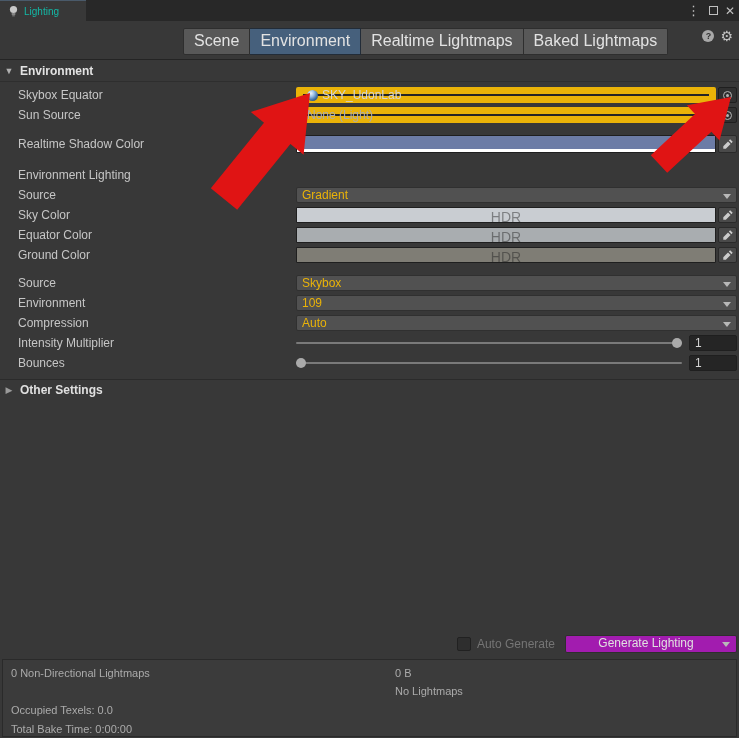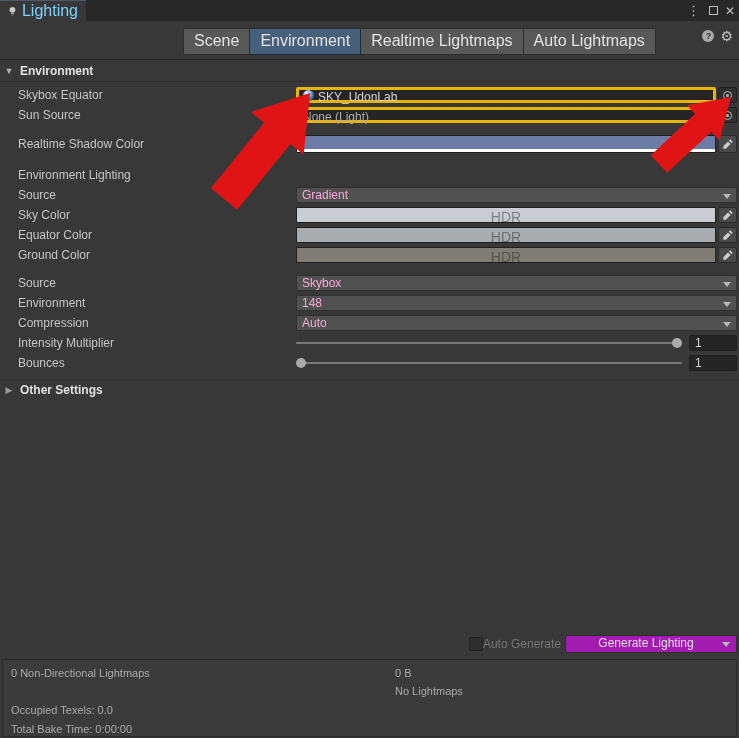--- a/index.html
+++ b/index.html
@@ -11,21 +11,21 @@
     color:#c8c8c8; font-size:12px;
   }
 
   
   .titlebar { position:relative; height:21px; background:#282828; display:flex; align-items:stretch; }
   .doc-tab {
     display:flex; align-items:center; gap:5px;
     width:86px; padding:0 8px; background:#383838;
     border-top:1px solid #4a5a6a; cursor:pointer;
   }
-  .doc-tab .tab-title { color:#7dd3fc; font-size:16px; }
+  .doc-tab .tab-title { color:#14b8a6; font-size:10px; }
   .win-controls { position:absolute; right:4px; top:0; height:21px; display:flex; align-items:center; gap:7px; }
   .kebab { color:#c0c0c0; font-size:13px; line-height:1; cursor:pointer; padding:0 2px; }
   .maxbox { width:9px; height:9px; border:1px solid #c0c0c0; cursor:pointer; }
   .closex { color:#c0c0c0; font-size:12px; line-height:1; cursor:pointer; }
   .bulb { width:11px; height:13px; display:inline-block; }
 
   
   .toolbar { position:relative; height:39px; background:#383838; border-bottom:1px solid #242424; }
   .tabgroup { position:absolute; left:183px; top:7px; display:flex; }
   .ttab {
@@ -53,22 +53,22 @@
   .sec-header .tri { font-size:9px; color:#b0b0b0; width:10px; text-align:center; }
   .sec-header .sec-title { font-weight:bold; color:#e3e3e3; }
   .row { height:20px; display:flex; align-items:center; }
   .row .lbl { padding-left:18px; color:#c6c6c6; }
   .row .lbl.sub { }
   .ctrl { width:441px; margin-left:auto; margin-right:2px; display:flex; align-items:center; height:16px; }
   .sp8 { height:8px; } .sp10 { height:10px; }
 
   
   .objfield {
-    flex:1; height:16px; background:#252525; border:3px solid #eab308; border-radius:2px;
-    display:flex; align-items:flex-start; gap:4px; padding:0 4px; color:#d4d4d4; cursor:pointer;
+    flex:1; height:16px; background:#252525; border:7px solid #eab308; border-radius:2px;
+    display:flex; align-items:center; gap:4px; padding:0 4px; color:#d4d4d4; cursor:pointer;
   }
   .objfield .objtext { white-space:nowrap; overflow:hidden; }
   .objfield.nonetext { color:#acacac; }
   .matball {
     width:11px; height:11px; border-radius:50%; flex:none;
     background:radial-gradient(circle at 35% 30%, #eef5fc 0%, #9fc3e8 30%, #3c6ea5 65%, #16304f 100%);
   }
   .pickerbtn {
     width:19px; height:16px; margin-left:2px; background:#303030; border:1px solid #1f1f1f;
     border-radius:2px; display:flex; align-items:center; justify-content:center; cursor:pointer; flex:none;
@@ -88,21 +88,21 @@
     font-size:14px; color:rgba(30,30,30,0.45); pointer-events:none;
   }
   .dropperbtn {
     width:19px; height:16px; margin-left:2px; background:#4a4a4a; border:1px solid #2a2a2a;
     border-radius:2px; display:flex; align-items:center; justify-content:center; cursor:pointer; flex:none;
   }
 
   
   .dropdown {
     flex:1; height:16px; background:#515151; border:1px solid #303030; border-radius:2px;
-    display:flex; align-items:center; padding:0 16px 0 5px; color:#f9a8d4;
+    display:flex; align-items:center; padding:0 16px 0 5px; color:#eab308;
     position:relative; cursor:pointer;
   }
   .dd-arrow {
     position:absolute; right:5px; top:6px; width:0; height:0;
     border-left:4px solid transparent; border-right:4px solid transparent; border-top:5px solid #b8b8b8;
   }
 
   
   .sliderwrap { flex:1; position:relative; height:16px; margin-right:7px; cursor:pointer; }
   .slidertrack { position:absolute; left:0; right:0; top:7px; height:2px; background:#7a7a7a; border-radius:1px; }
@@ -111,21 +111,21 @@
     width:48px; height:16px; background:#252525; border:1px solid #1f1f1f; border-radius:2px;
     color:#d4d4d4; display:flex; align-items:center; padding-left:5px; cursor:text; flex:none;
   }
 
   .divider { height:1px; background:#2b2b2b; margin-top:6px; }
   .fold-header { height:20px; display:flex; align-items:center; gap:6px; padding-left:4px; cursor:pointer; }
   .fold-header .tri { font-size:9px; color:#9a9a9a; width:10px; text-align:center; }
   .fold-header .sec-title { font-weight:bold; color:#e0e0e0; }
 
   
-  .footerbar { position:absolute; left:0; right:2px; top:634px; height:20px; display:flex; align-items:center; justify-content:flex-end; }
+  .footerbar { position:absolute; left:0; right:2px; top:634px; height:20px; display:flex; align-items:center; justify-content:flex-end; gap:6px; }
   .checkbox { width:14px; height:14px; background:#2e2e2e; border:1px solid #212121; border-radius:2px; cursor:pointer; }
   .autogen-lbl { color:#757575; margin-right:4px; }
   .genbtn {
     width:172px; height:18px; background:#a21caf; border:1px solid #2e2e2e; border-radius:2px;
     display:flex; align-items:flex-start; cursor:pointer; position:relative;
   }
   .genbtn .genlabel { flex:1; text-align:center; color:#e0e0e0; padding-right:10px; }
   .genbtn .gen-arrow {
     position:absolute; right:6px; top:6px; width:0; height:0;
     border-left:4px solid transparent; border-right:4px solid transparent; border-top:5px solid #b8b8b8;
@@ -160,21 +160,21 @@
       <span class="maxbox"></span>
       <span class="closex">✕</span>
     </div>
   </div>
 
   <div class="toolbar">
     <div class="tabgroup">
       <div class="ttab">Scene</div>
       <div class="ttab active">Environment</div>
       <div class="ttab">Realtime Lightmaps</div>
-      <div class="ttab">Auto Lightmaps</div>
+      <div class="ttab">Baked Lightmaps</div>
     </div>
     <div class="tb-icons">
       <span class="help-circ">?</span>
       <span class="gear">⚙</span>
     </div>
   </div>
 
   <div class="content">
 
     <div class="sec-header">
@@ -301,21 +301,21 @@
           <span>Skybox</span>
           <span class="dd-arrow"></span>
         </div>
       </div>
     </div>
 
     <div class="row">
       <span class="lbl sub">Environment</span>
       <div class="ctrl">
         <div class="dropdown">
-          <span>148</span>
+          <span>109</span>
           <span class="dd-arrow"></span>
         </div>
       </div>
     </div>
 
     <div class="row">
       <span class="lbl sub">Compression</span>
       <div class="ctrl">
         <div class="dropdown">
           <span>Auto</span>

